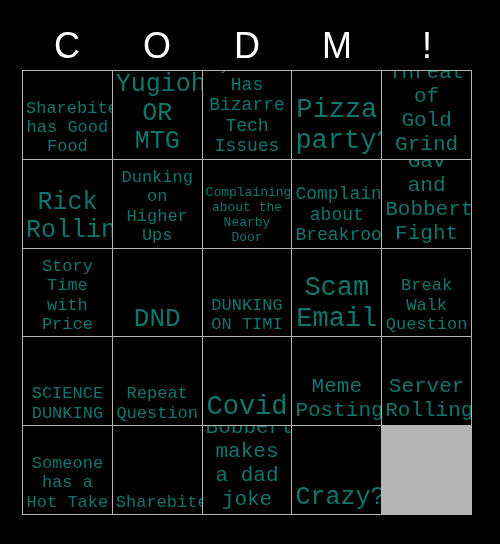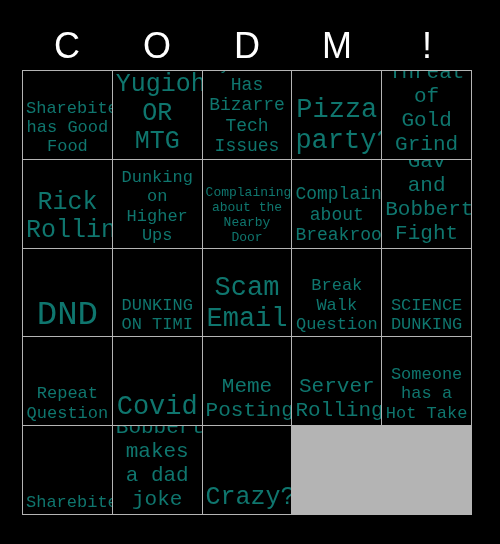--- a/index.html
+++ b/index.html
@@ -75,21 +75,21 @@
     width: 100%;
     white-space: pre-line;
   }
   
   .fs-xs  { font-size: 13px; }
   .fs-s   { font-size: 18px; }
   .fs-m   { font-size: 17px; }
   .fs-l   { font-size: 21px; }
   .fs-xl  { font-size: 25px; }
   .fs-xxl { font-size: 27px; }
-  .fs-huge{ font-size: 34px; }
+  .fs-huge{ font-size: 26px; }
 </style>
 </head>
 <body>
 
 <div id="bingo-card">
 
   <div id="card-header">
       <div class="header-letter">C</div>
       <div class="header-letter">O</div>
       <div class="header-letter">D</div>
@@ -122,20 +122,23 @@
       <div class="bingo-cell">
         <span class="cell-text fs-xs">Complaining about the Nearby Door</span>
       </div>
       <div class="bingo-cell">
         <span class="cell-text fs-s">Complaints about Breakroom</span>
       </div>
       <div class="bingo-cell">
         <span class="cell-text fs-l">Gav and Bobbert Fight</span>
       </div>
       <div class="bingo-cell">
+        <span class="cell-text fs-m">Story Time with Price</span>
+      </div>
+      <div class="bingo-cell">
         <span class="cell-text fs-huge">DND</span>
       </div>
       <div class="bingo-cell">
         <span class="cell-text fs-m">DUNKING ON TIMI</span>
       </div>
       <div class="bingo-cell">
         <span class="cell-text fs-xxl">Scam Email</span>
       </div>
       <div class="bingo-cell">
         <span class="cell-text fs-m">Break Walk Question</span>

